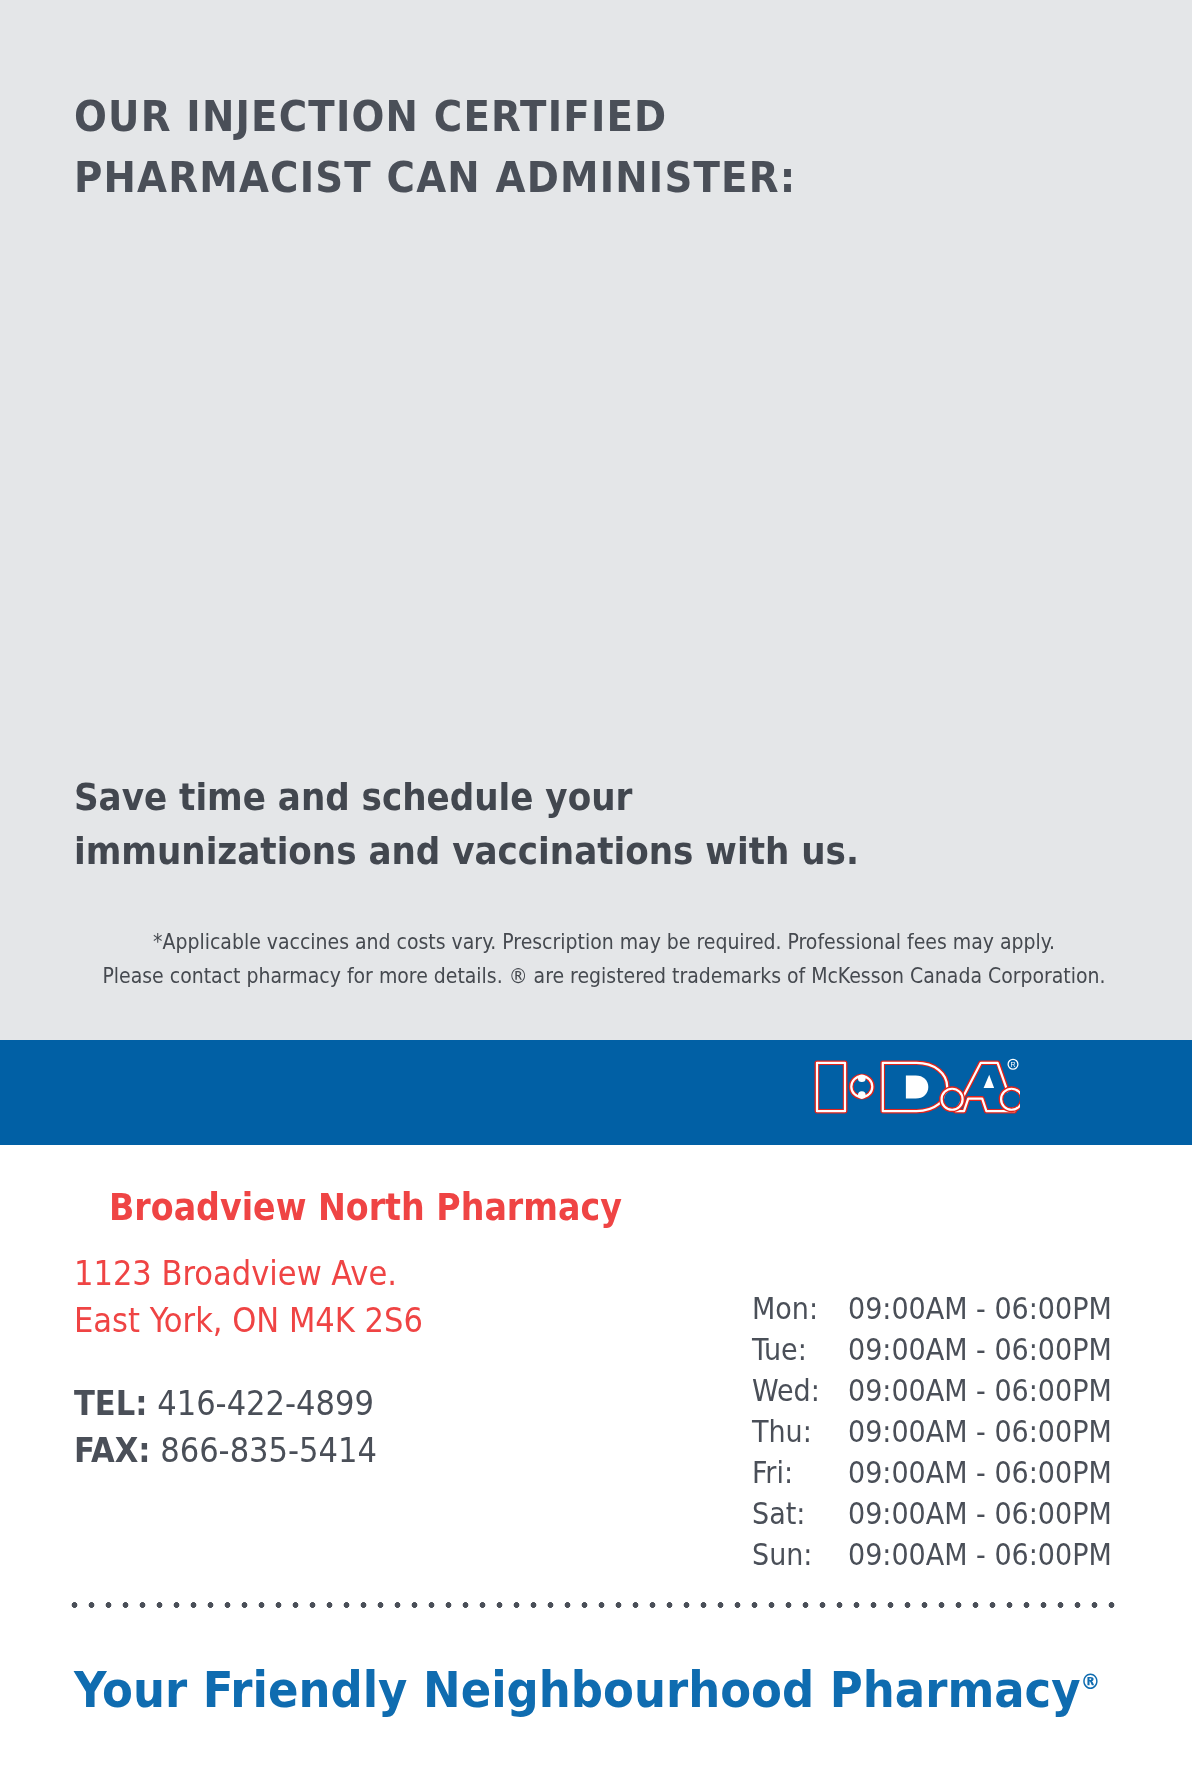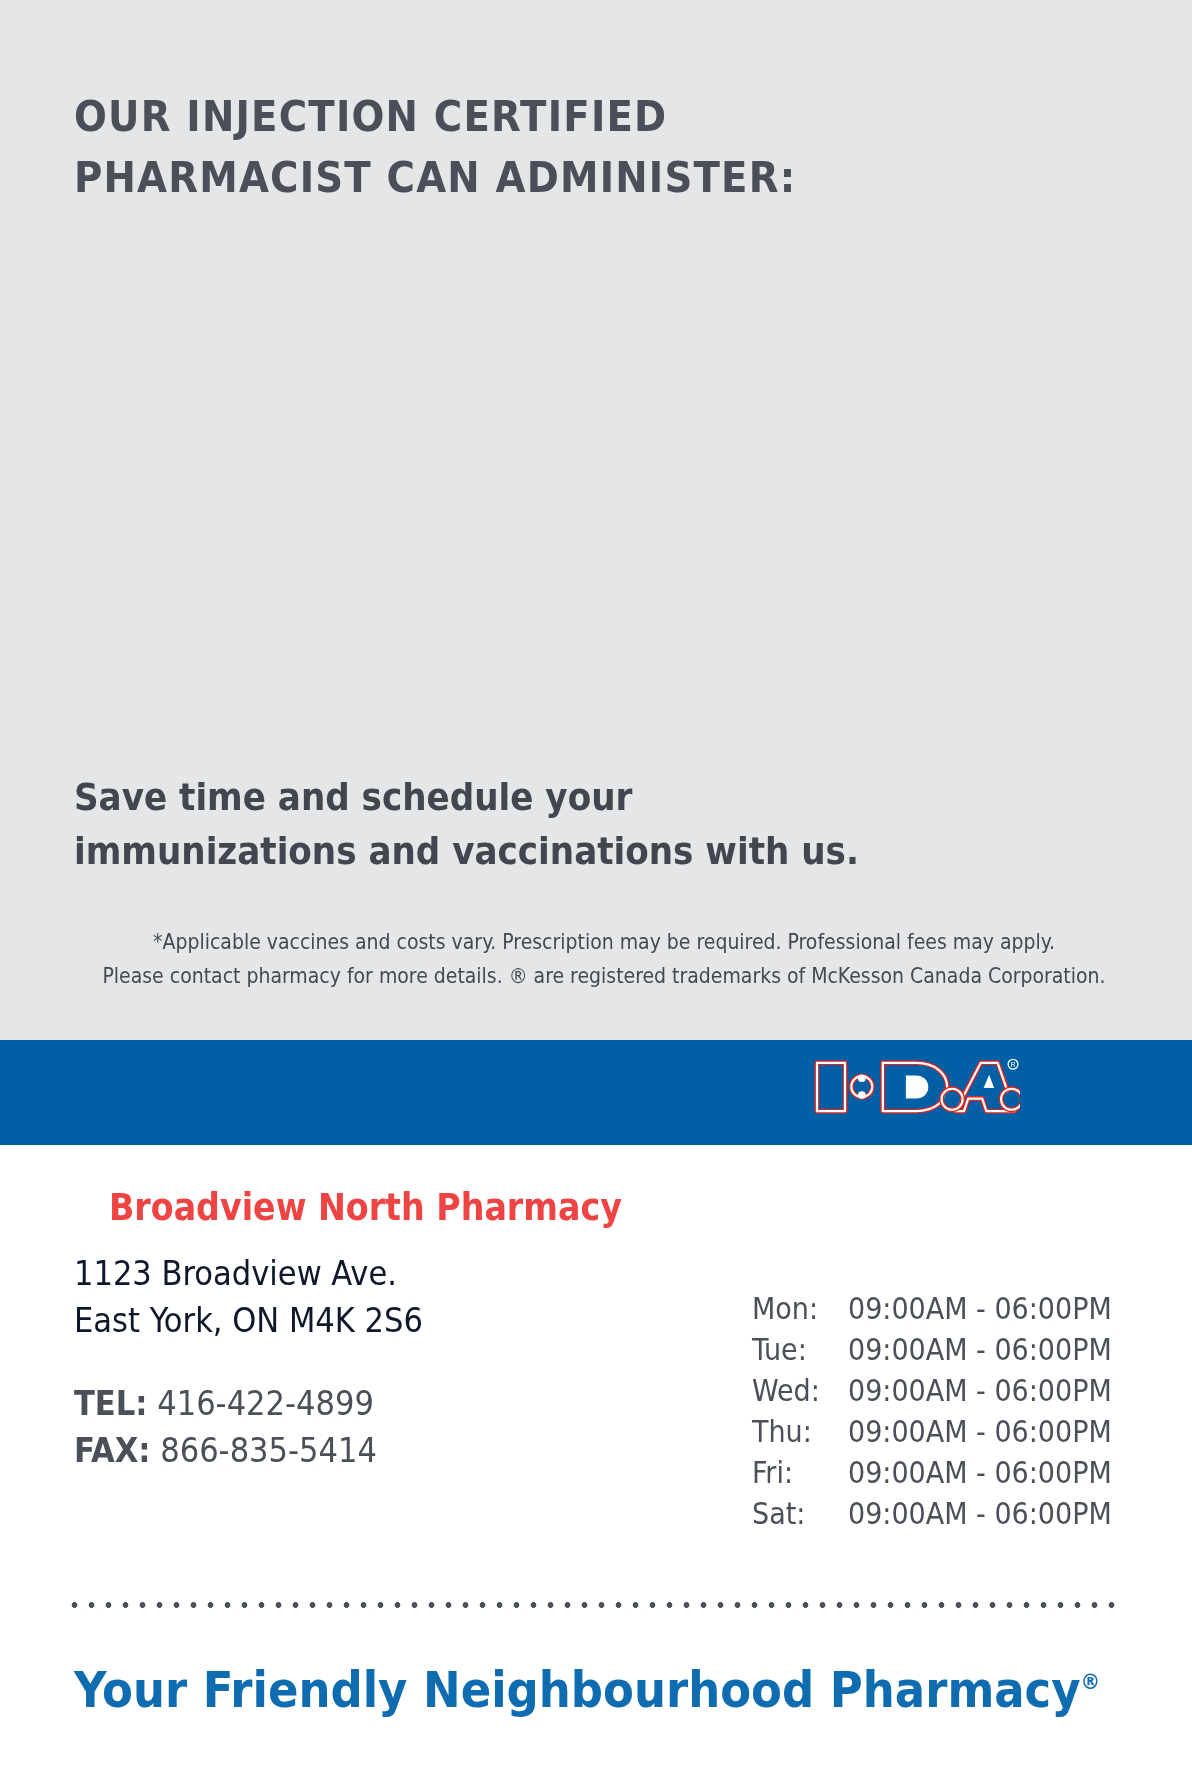--- a/index.html
+++ b/index.html
@@ -112,21 +112,21 @@
     margin-left: 35px;
   }
 
   .address-block {
     position: absolute;
     left: 74px;
     top: 1250px;
     font-family: "DejaVu Sans Condensed", "Liberation Sans Narrow", "Liberation Sans", sans-serif;
     font-size: 34px;
     line-height: 47px;
-    color: #0f172a;
+    color: #ef4444;
   }
   .address-block .addr-line { display: block; white-space: nowrap; }
 
   .contact-block {
     position: absolute;
     left: 74px;
     top: 1380px;
     font-family: "DejaVu Sans Condensed", "Liberation Sans Narrow", "Liberation Sans", sans-serif;
     font-size: 34px;
     line-height: 47px;
@@ -284,19 +284,22 @@
     </span>
     <span class="hours-row">
       <span class="day">Thu:</span><span class="time">09:00AM - 06:00PM</span>
     </span>
     <span class="hours-row">
       <span class="day">Fri:</span><span class="time">09:00AM - 06:00PM</span>
     </span>
     <span class="hours-row">
       <span class="day">Sat:</span><span class="time">09:00AM - 06:00PM</span>
     </span>
+    <span class="hours-row">
+      <span class="day">Sun:</span><span class="time">09:00AM - 06:00PM</span>
+    </span>
   </div>
 
   <div class="dotted-divider"></div>
 
   <div class="tagline"><span>Your Friendly Neighbourhood Pharmacy</span><span class="reg">®</span></div>
 
 </div>
 
 </body></html>

